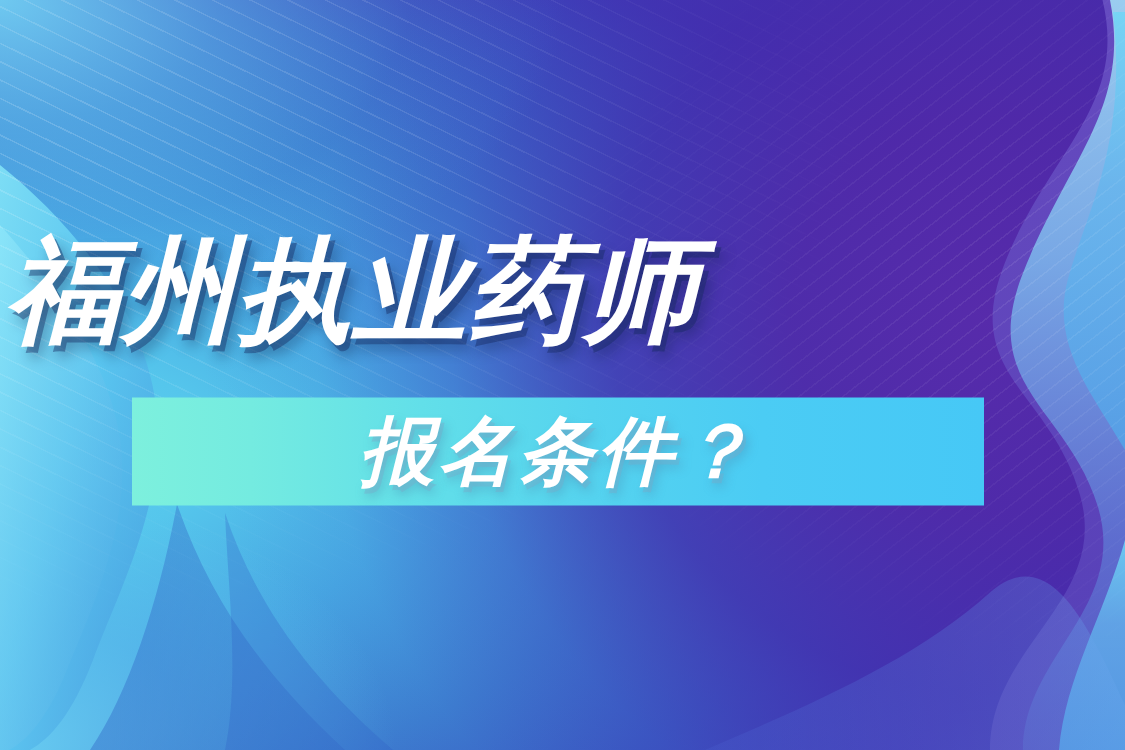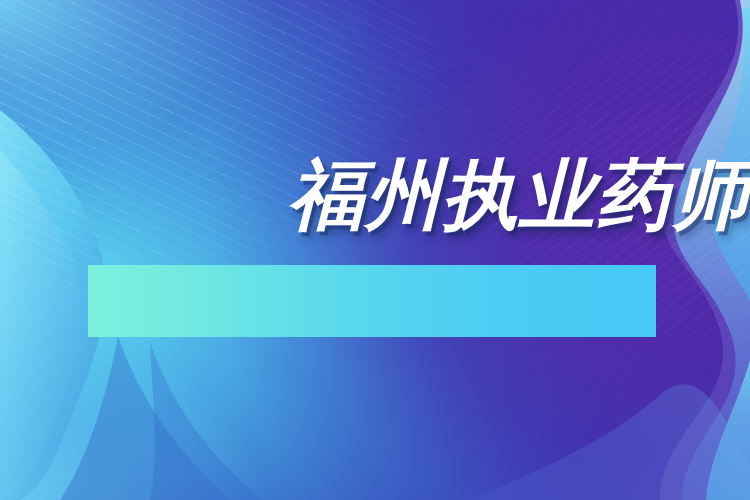--- a/index.html
+++ b/index.html
@@ -69,23 +69,23 @@
     -webkit-mask-image: radial-gradient(60% 70% at 92% 38%, rgba(0,0,0,0.9) 0%, rgba(0,0,0,0.45) 40%, rgba(0,0,0,0) 72%);
             mask-image: radial-gradient(60% 70% at 92% 38%, rgba(0,0,0,0.9) 0%, rgba(0,0,0,0.45) 40%, rgba(0,0,0,0) 72%);
     opacity: .55;
   }
 
   #wave-svg { position: absolute; inset: 0; width: 750px; height: 500px; }
 
   
   #headline {
     position: absolute;
-    left: 14px; right: 0;
+    left: 4px; right: 0;
     top: 152px;
-    text-align: right;
+    text-align: left;
     color: #ffffff;
     font-size: 76px;
     line-height: 86px;
     font-weight: 700;
     font-style: italic;
     letter-spacing: 1px;
     white-space: nowrap;
     text-shadow:
       3px 4px 0 rgba(22,40,96,0.42),
       5px 7px 9px rgba(14,28,70,0.38);
@@ -179,14 +179,15 @@
     <path d="M118,336 C140,400 176,450 230,500 L60,500 C86,462 106,400 118,336 Z" fill="url(#gBotDark)" opacity="0.6"></path>
     <path d="M150,342 C170,402 206,452 262,500 L150,500 C160,452 152,392 150,342 Z" fill="#2e5fc4" opacity="0.28"></path>
   </svg>
 
   <div class="bg-layer" id="texture-fan"></div>
   <div class="bg-layer" id="texture-fan-right"></div>
 
   <div id="headline">福州执业药师</div>
 
   <div id="subbar"></div>
+  <div id="subtitle">报名条件？</div>
 
 </div>
 
 </body></html>

